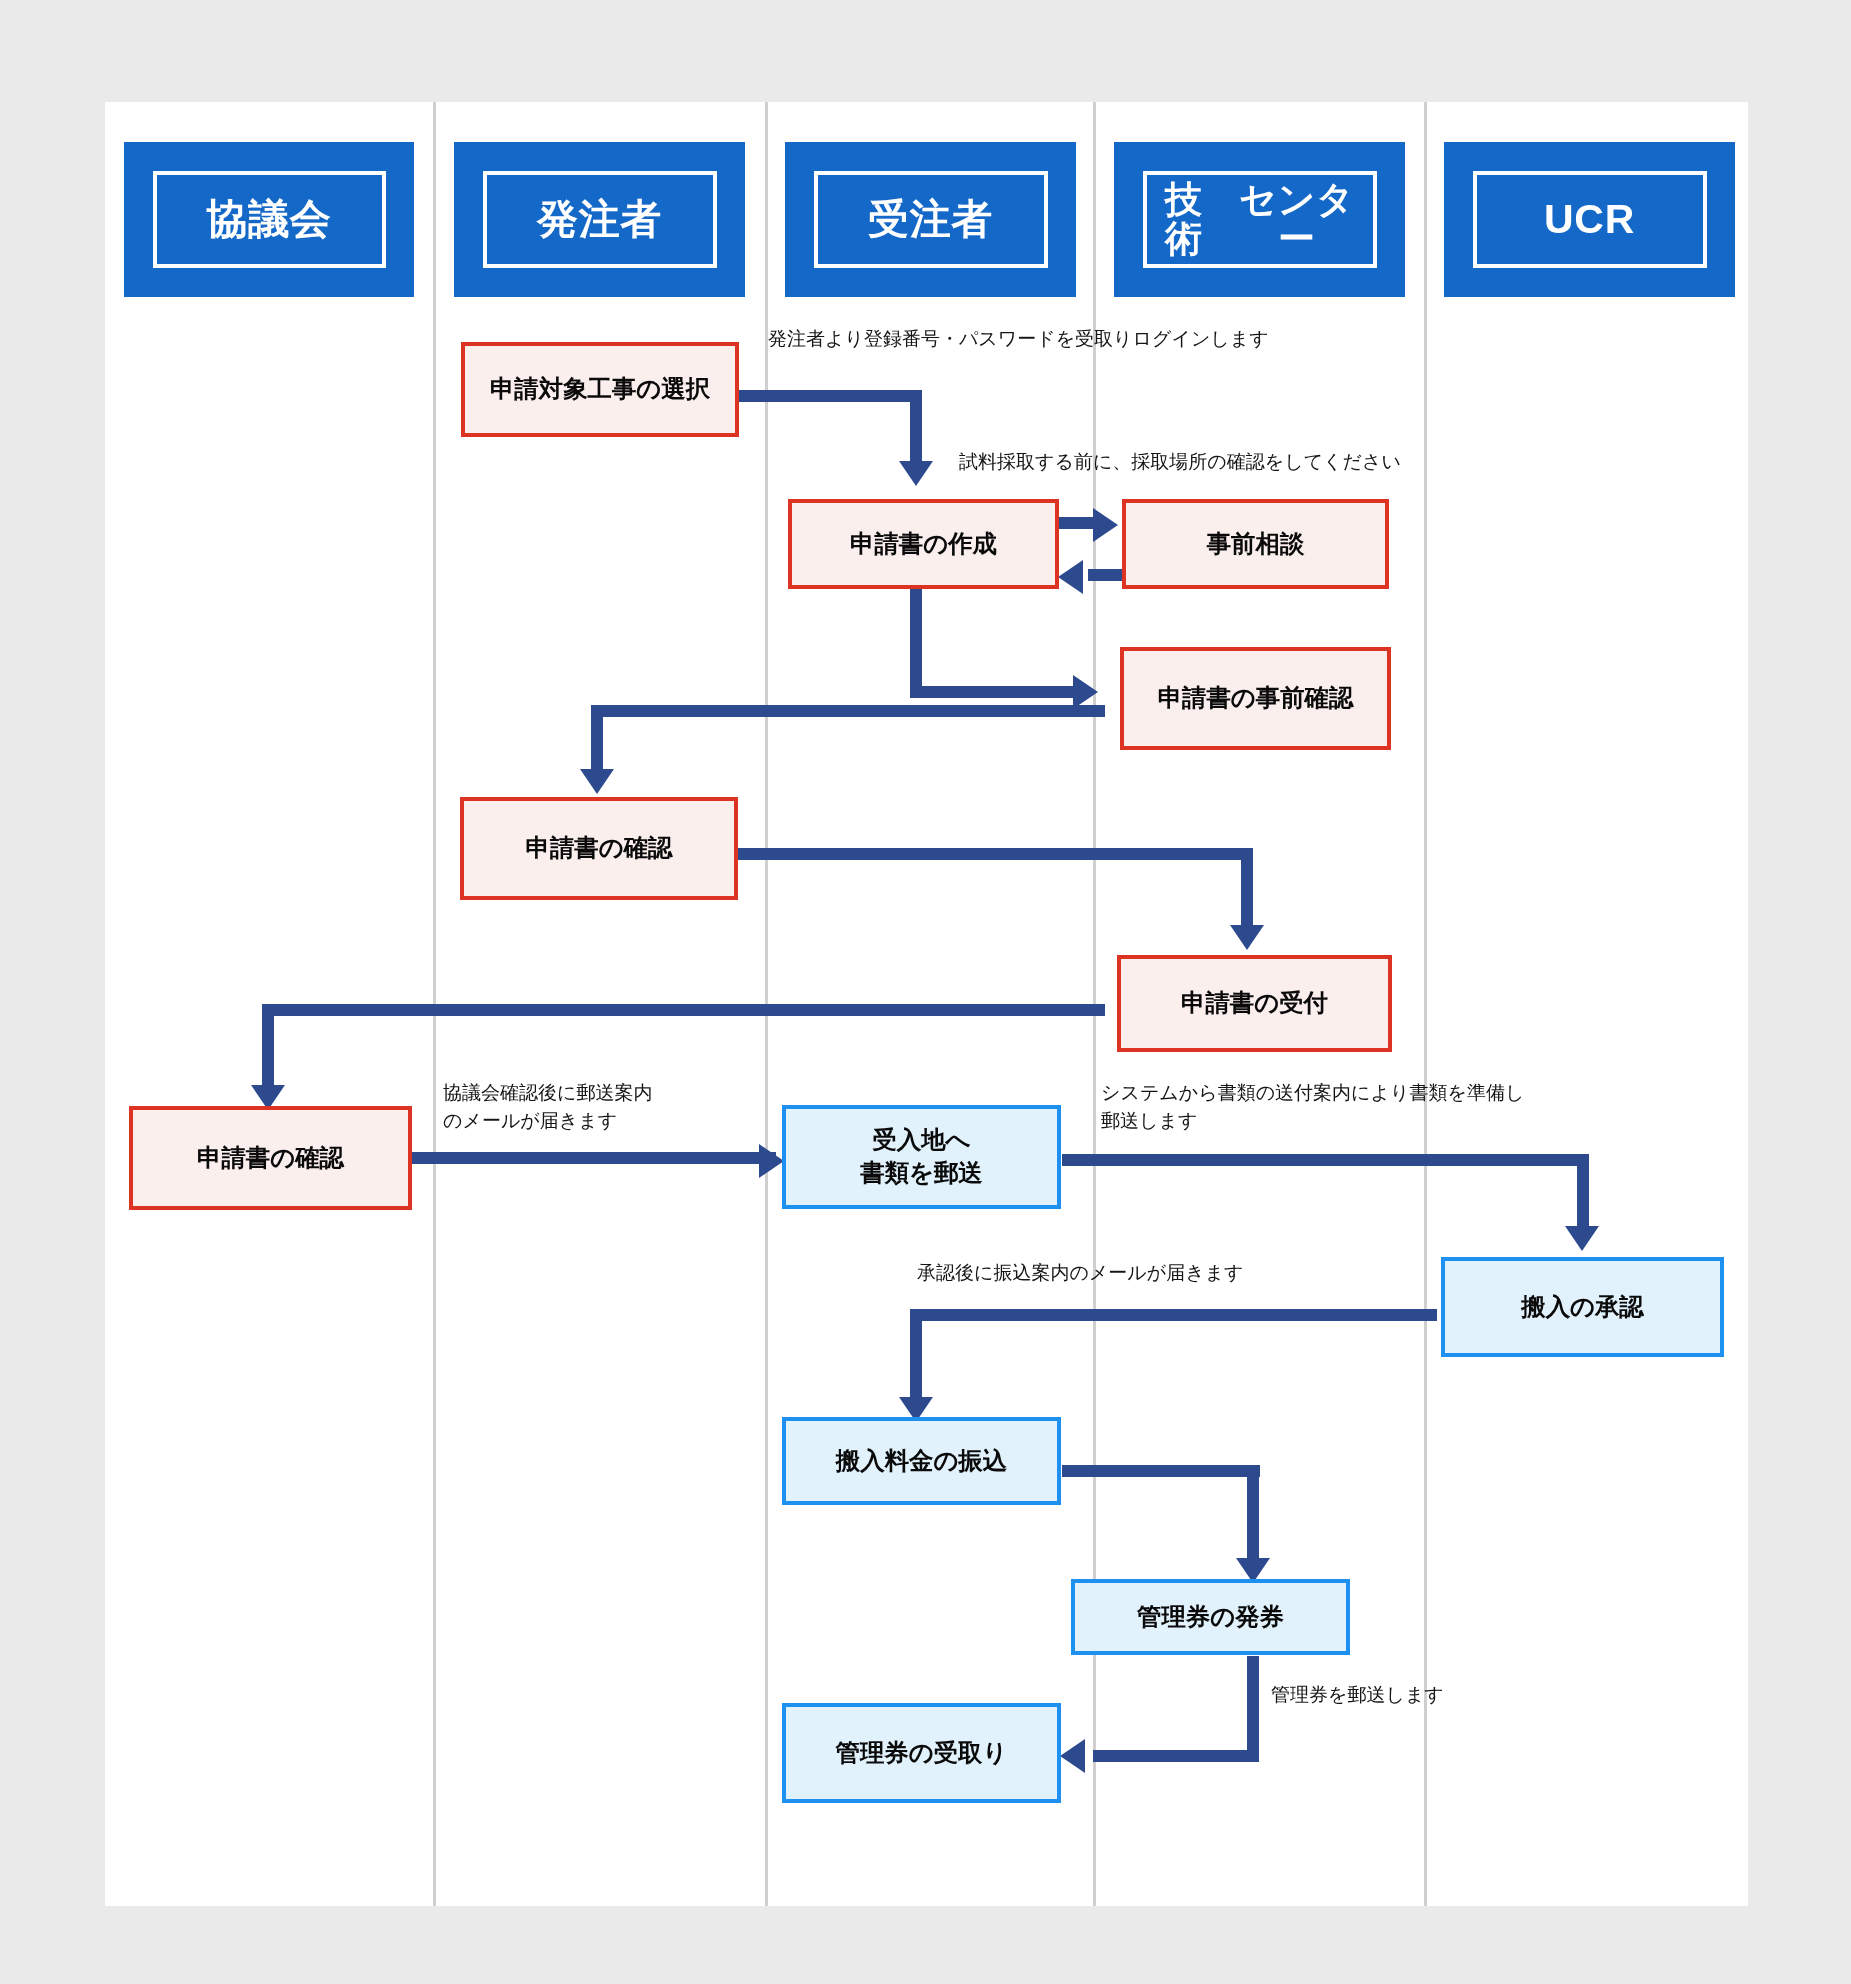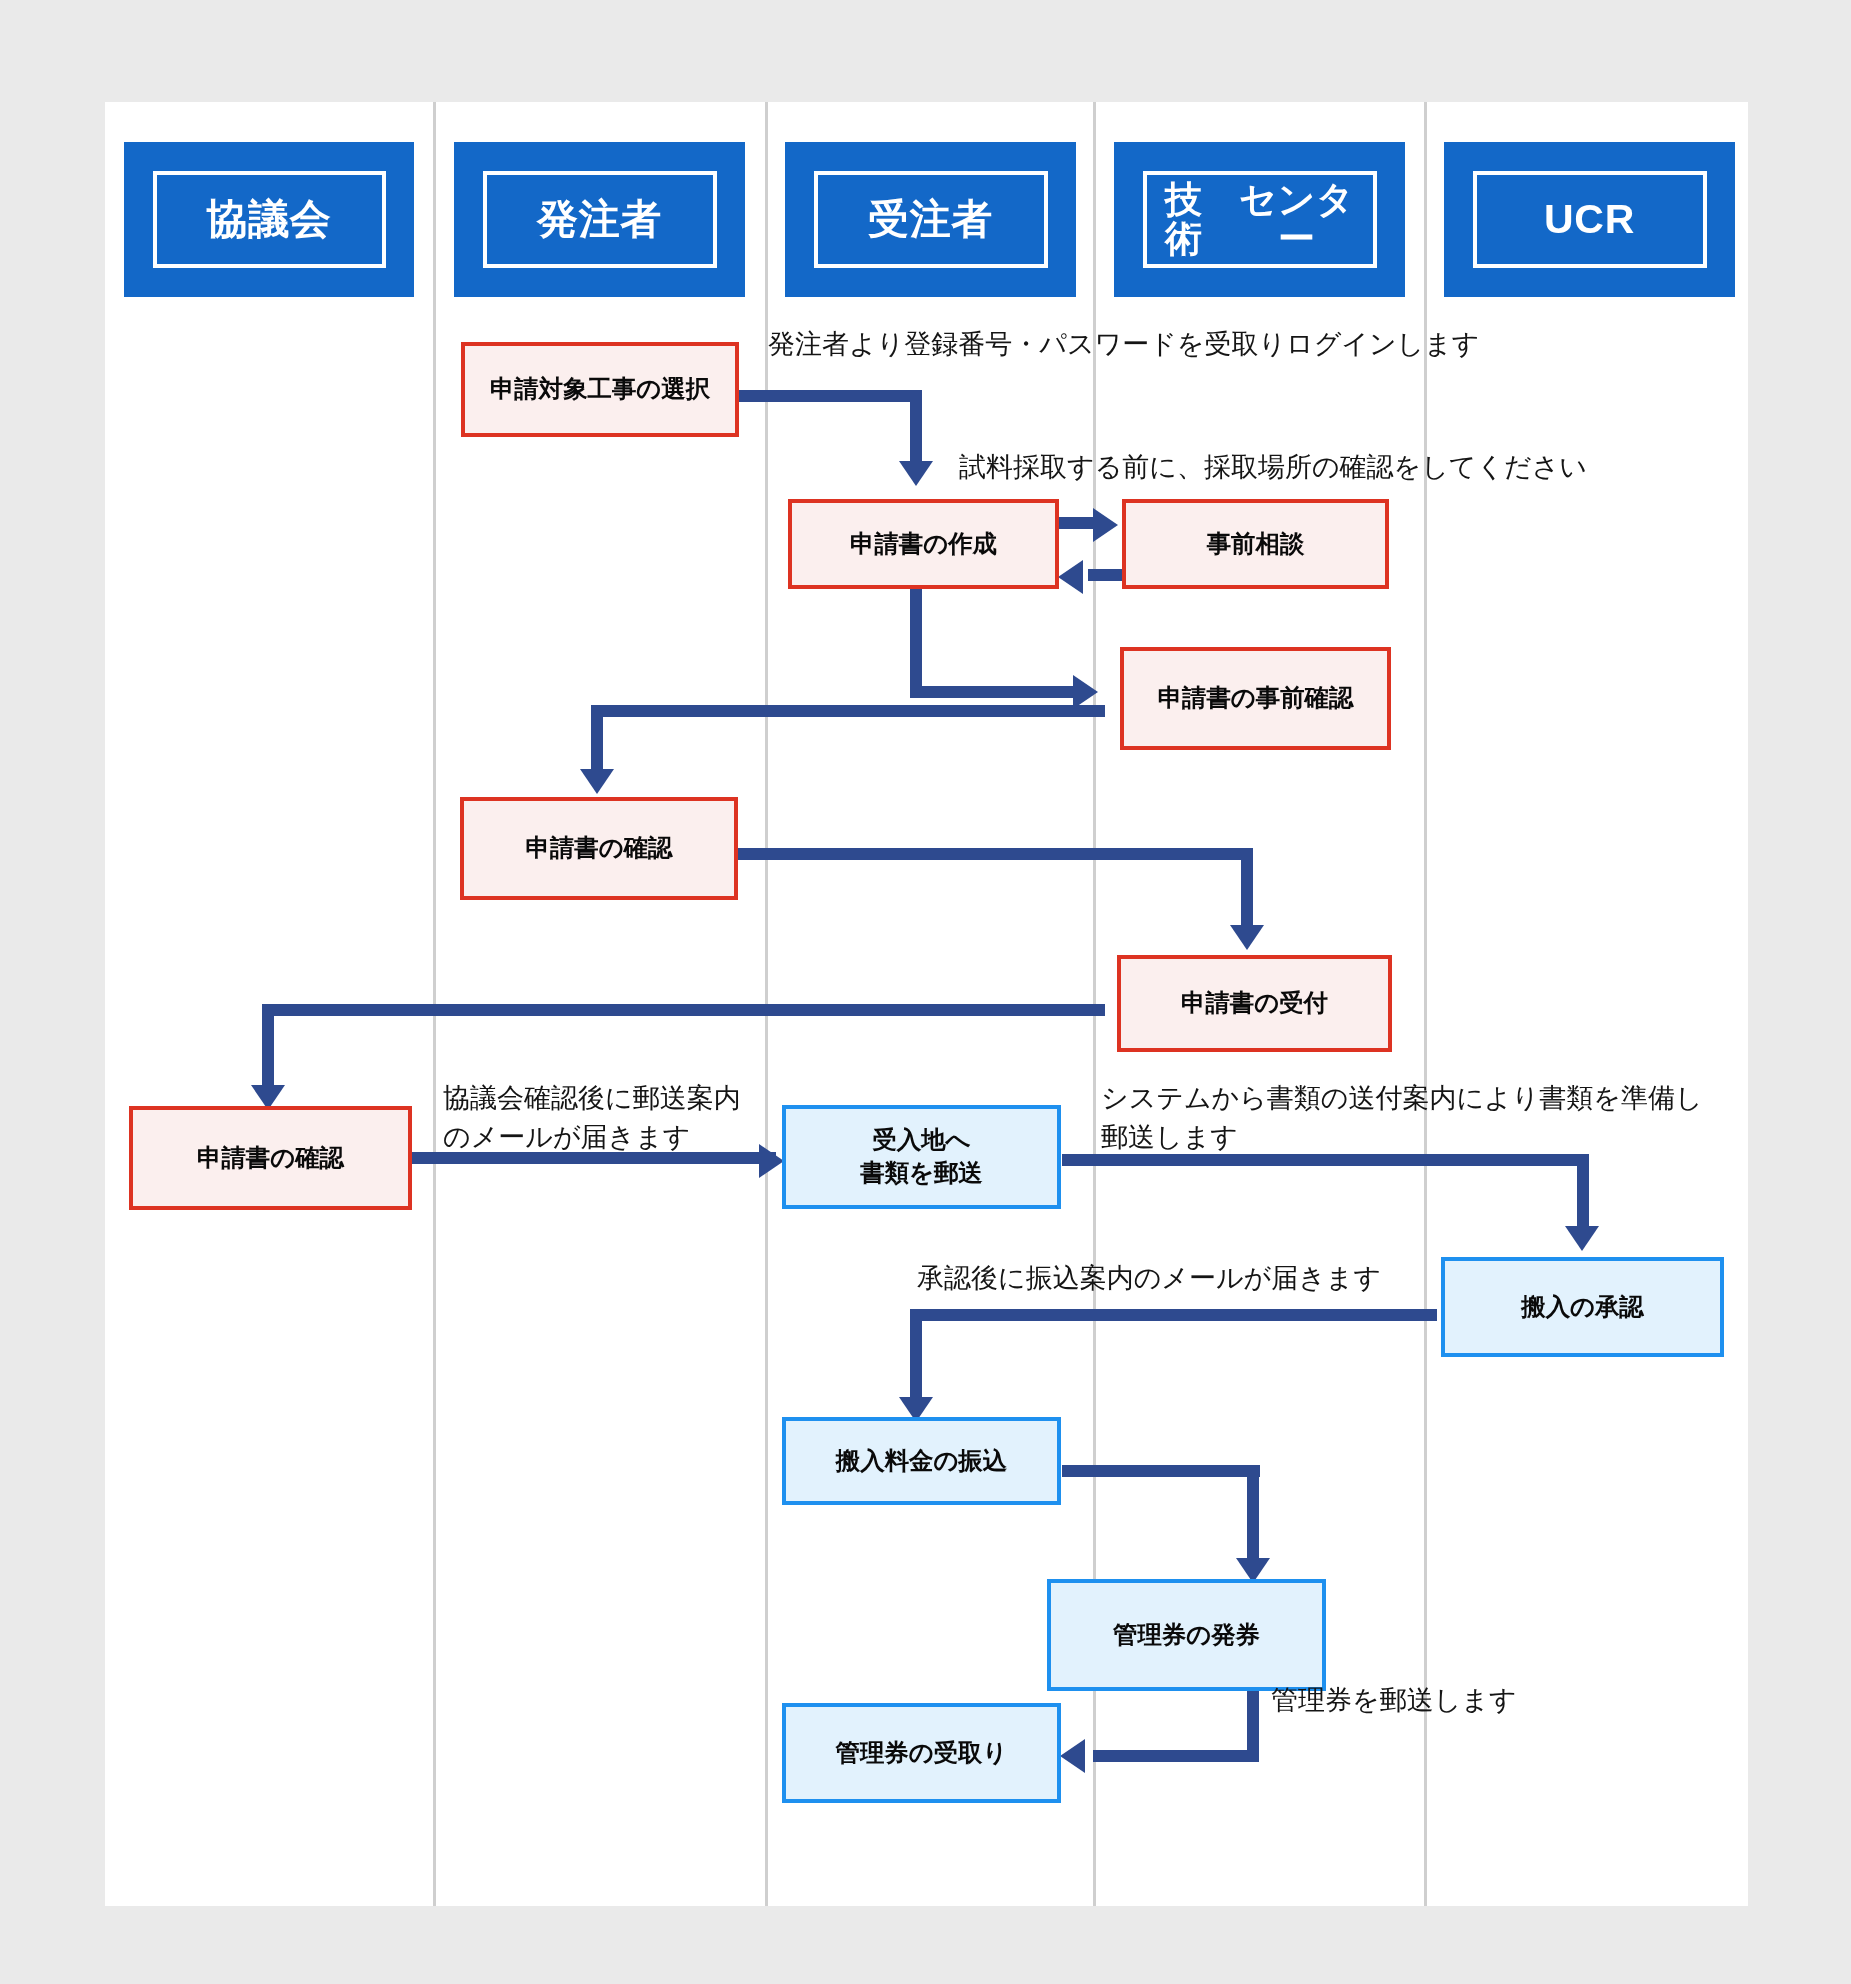--- a/index.html
+++ b/index.html
@@ -53,21 +53,21 @@
     color:#0a0a0a;
     box-sizing:border-box;
     z-index:6;
   }
   .node.red{ border:4.6px solid #dd3322; background:#fbefee;text-align:center; }
   .node.blue{ border:4.6px solid #1e90ef; background:#e2f2fd; }
 
   
   .note{
     position:absolute;
-    font-size:27px;
+    font-size:19px;
     line-height:1.45;
     color:#151515;
     white-space:pre-line;
     z-index:7;
   }
 
   
   .seg{position:absolute;background:#2e4a8f;z-index:4;}
   .seg.h{height:12px;}
   .seg.v{width:12px;}
@@ -177,21 +177,21 @@
 
   <div class="node blue" style="left:782px;top:1105px;width:279px;height:104px;">
     <span style="white-space:pre-line;">受入地へ
 書類を郵送</span>
   </div>
 
   <div class="node blue" style="left:1441px;top:1257px;width:283px;height:100px;">搬入の承認</div>
 
   <div class="node blue" style="left:782px;top:1417px;width:279px;height:88px;">搬入料金の振込</div>
 
-  <div class="node blue" style="left:1047px;top:1579px;width:279px;height:112px;">管理券の発券</div>
+  <div class="node blue" style="left:1071px;top:1579px;width:279px;height:76px;">管理券の発券</div>
 
   <div class="node blue" style="left:782px;top:1703px;width:279px;height:100px;">管理券の受取り</div>
 
   <div class="note" style="left:768px;top:325px;">発注者より登録番号・パスワードを受取りログインします</div>
 
   <div class="note" style="left:959px;top:448px;">試料採取する前に、採取場所の確認をしてください</div>
 
   <div class="note" style="left:443px;top:1079px;">協議会確認後に郵送案内
 のメールが届きます</div>
 

